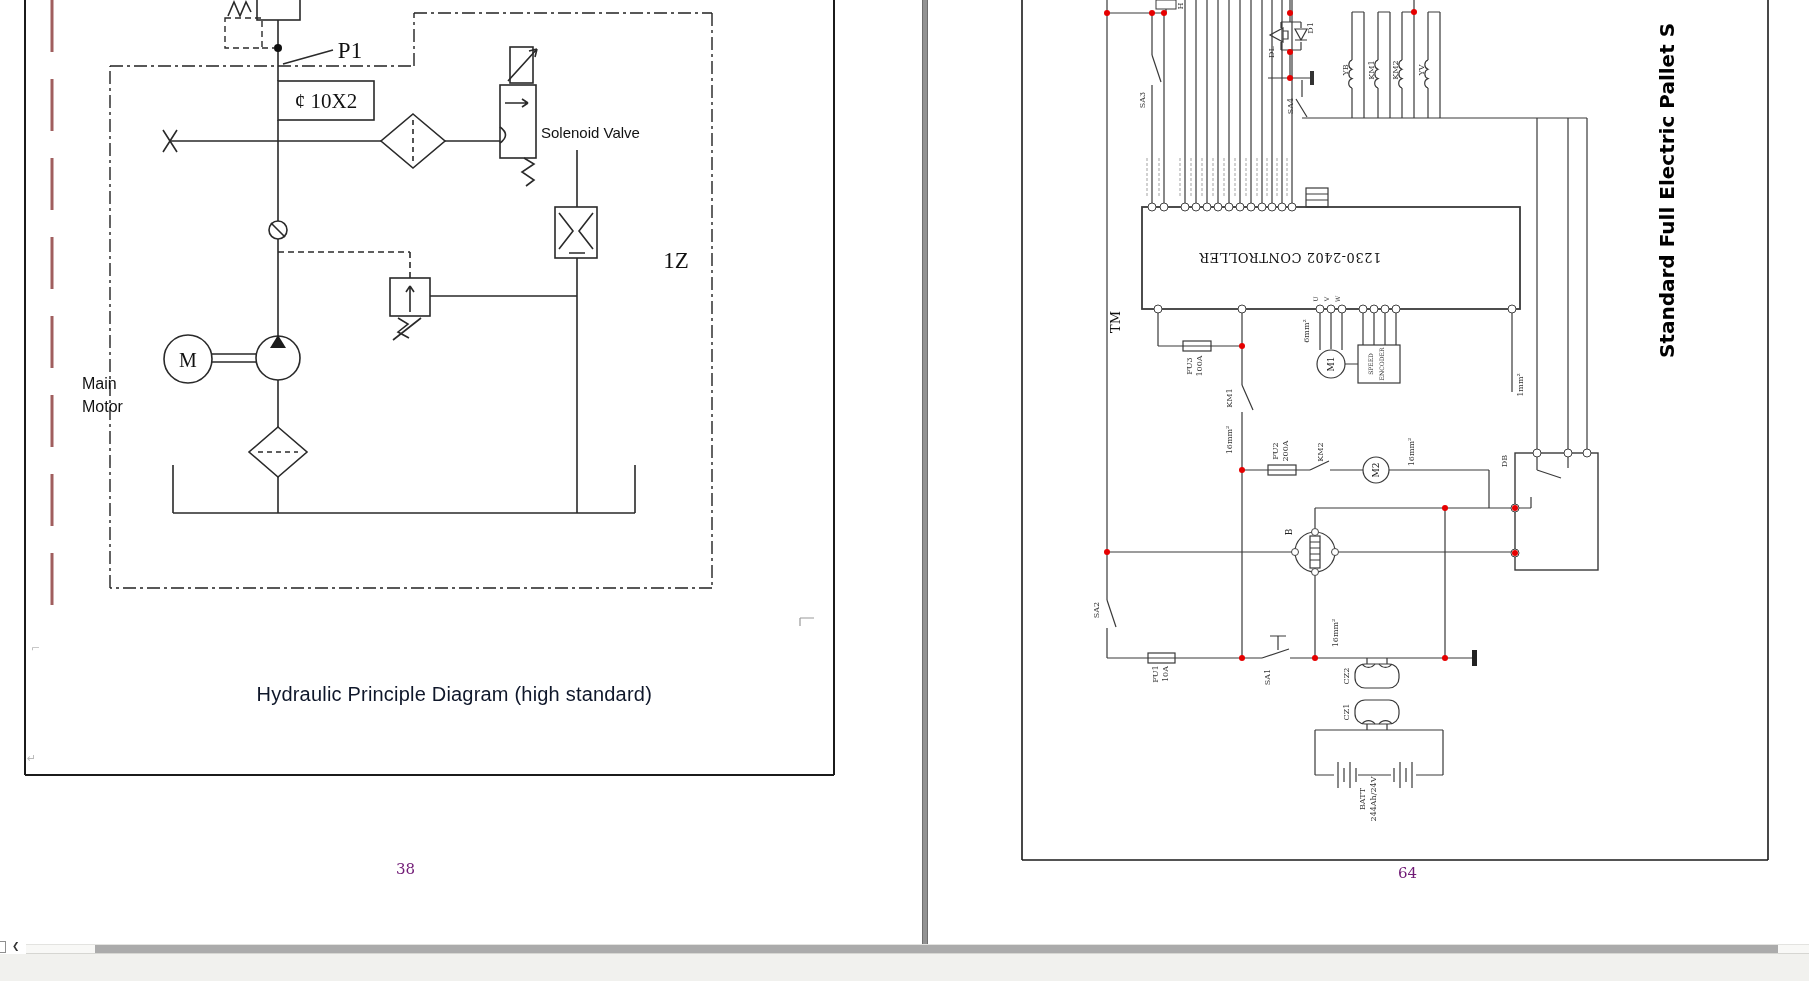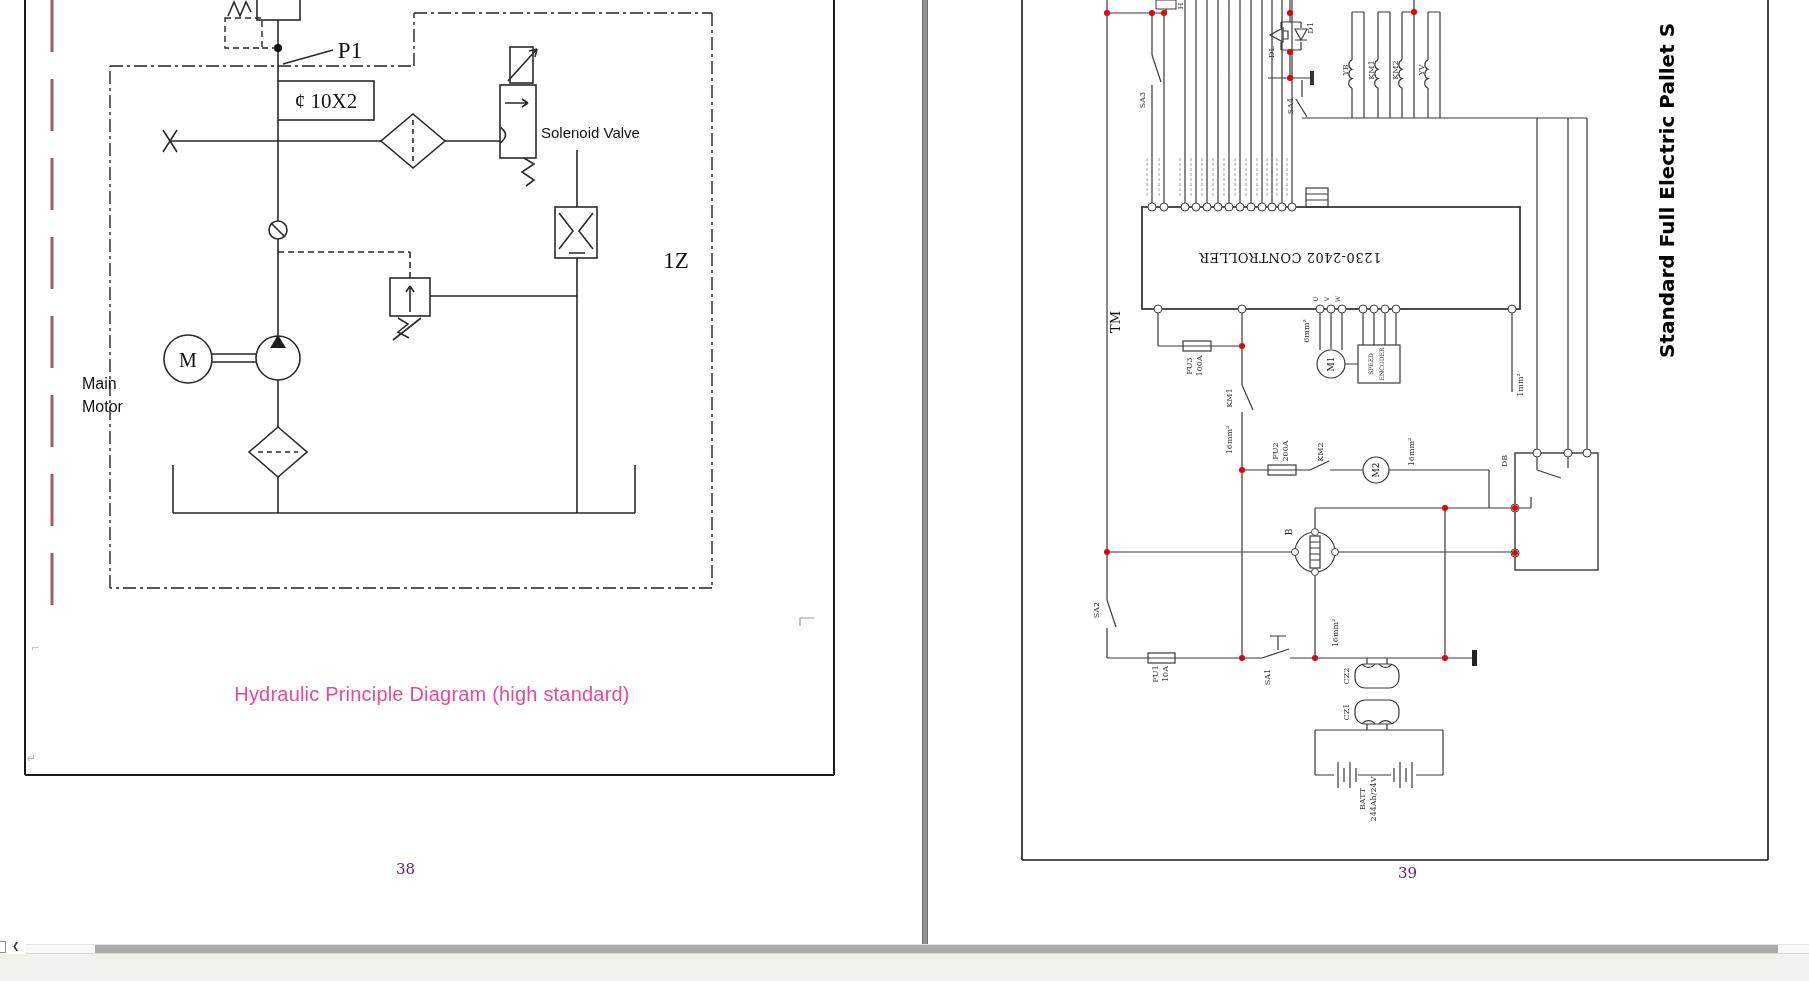--- a/index.html
+++ b/index.html
@@ -8,22 +8,22 @@
 
   
   .doc{position:absolute;left:0;top:0;width:1579px;height:945px;background:#fff}
   .page{position:absolute;top:0;height:945px;background:#fff;overflow:hidden}
   .page38{left:0;width:922px}
   .page39{left:928px;width:881px}
   .divider{position:absolute;left:922px;top:0;width:6px;height:945px;background:#929292;
            border-left:1px solid #6e6e6e;border-right:1px solid #6e6e6e}
   svg.layer{position:absolute;left:0;top:0;display:block}
 
-  .caption{position:absolute;left:212px;top:683px;width:440px;text-align:center;
-           font:20px "Liberation Sans",sans-serif;color:#ec4899;letter-spacing:.2px}
+  .caption{position:absolute;left:212px;top:683px;width:440px;text-align:right;
+           font:20px "Liberation Sans",sans-serif;color:#0f172a;letter-spacing:.2px}
   .pnum{position:absolute;font:15px "DejaVu Serif",serif;color:#701a75}
   .p38num{left:396px;top:860px}
   .p39num{left:470px;top:864px}
   .faintmark{position:absolute;color:#b9b9b9;font:11px "DejaVu Sans",sans-serif}
   .fm1{left:31px;top:642px}
   .fm2{left:27px;top:752px}
   .side-title{position:absolute;left:727px;top:358px;transform-origin:0 0;transform:rotate(-90deg);
               white-space:nowrap;font-family:"DejaVu Sans",sans-serif;font-weight:bold;font-size:20px;color:#000}
 
   
@@ -280,21 +280,21 @@
         <text class="rl" transform="rotate(-90 1156 674)" x="1156" y="674">FU1</text>
         <text class="rl" transform="rotate(-90 1166 674)" x="1166" y="674">10A</text>
         <text class="rl" transform="rotate(-90 1268 677)" x="1268" y="677">SA1</text>
         <text class="rl" transform="rotate(-90 1336 633)" x="1336" y="633">16mm²</text>
         <text class="rl" transform="rotate(-90 1347 676)" x="1347" y="676">CZ2</text>
         <text class="rl" transform="rotate(-90 1347 712)" x="1347" y="712">CZ1</text>
         <text class="rl" transform="rotate(-90 1363 799)" x="1363" y="799">BATT</text>
         <text class="rl" transform="rotate(-90 1374 799)" x="1374" y="799">244Ah/24V</text>
       </svg>
       <div class="side-title">Standard Full Electric Pallet S</div>
-      <div class="pnum p39num">39</div>
+      <div class="pnum p39num">64</div>
     </div>
   </div>
 
   <div class="corner">
     <span class="pg"></span>
     <span class="chev">❮</span>
   </div>
   <div class="hscroll">
     <div class="hthumb"></div>
   </div>

